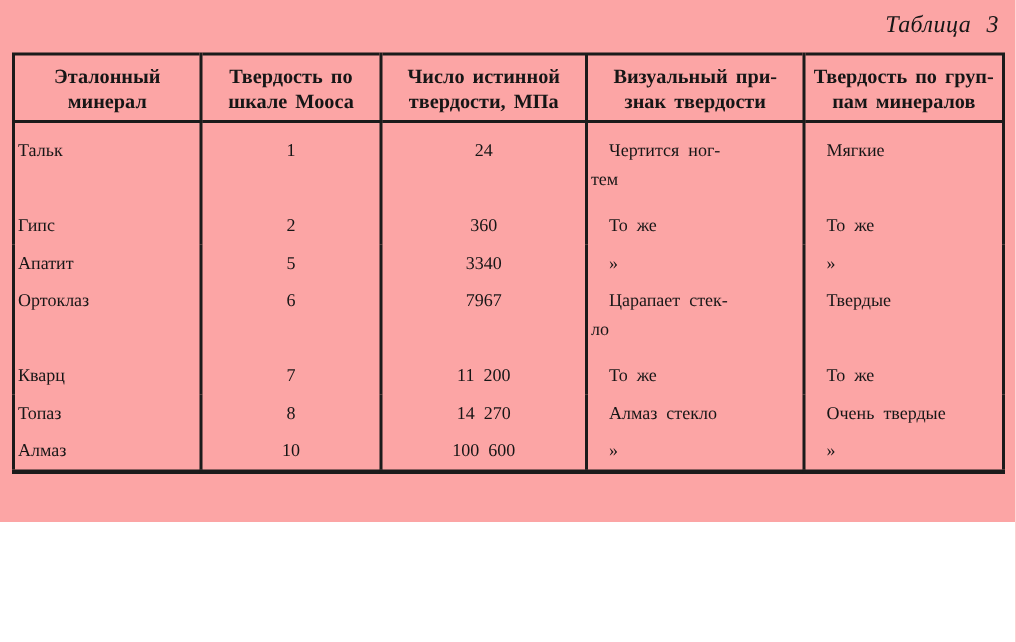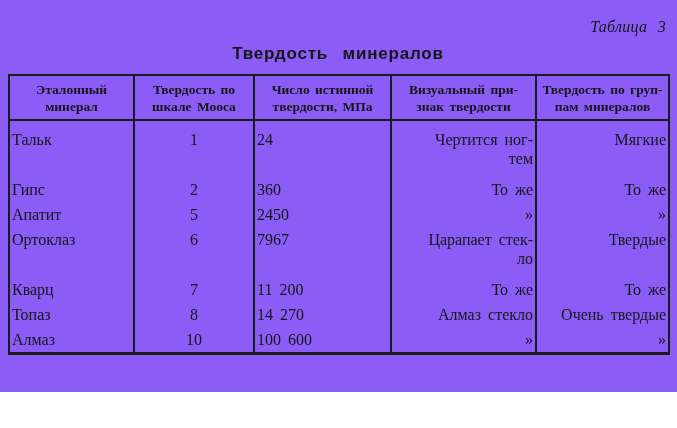--- a/index.html
+++ b/index.html
@@ -1,24 +1,24 @@
 <!DOCTYPE html>
 <html><head>
 <meta charset="utf-8">
 <style>
   * { margin: 0; padding: 0; box-sizing: border-box; }
   html, body { background: #ffffff; }
   .page {
     position: relative;
     width: 677px;
-    height: 392px;
-    background: #8b5cf6;
+    height: 348px;
+    background: #fca5a5;
     color: #161616;
     font-family: "Liberation Serif", serif;
-    padding: 18px 9px 0 8px;
+    padding: 8px 9px 0 8px;
     overflow: hidden;
   }
   .table-label {
     text-align: right;
     font-style: italic;
     font-size: 16px;
     line-height: 18px;
     letter-spacing: 0.3px;
     word-spacing: 6px;
     padding-right: 2px;
@@ -50,40 +50,39 @@
   table.minerals thead th {
     border-bottom: 2px solid #1b1b1b;
     font-weight: bold;
     font-size: 13.5px;
     line-height: 17px;
     text-align: center;
     padding: 5px 2px 4px 2px;
     word-spacing: 2px;
   }
   table.minerals tbody td {
-    font-size: 16px;
+    font-size: 12px;
     line-height: 19px;
     padding: 3px 2px;
     word-spacing: 3px;
   }
   tbody tr:first-child td { padding-top: 9px; }
   tbody tr.gap-after td { padding-bottom: 9px; }
   td.col-mineral { text-align: left; padding-left: 12px; }
   td.col-mohs    { text-align: center; }
-  td.col-mpa     { }
-  td.col-visual, td.col-group { text-align: right; padding-left: 6px; text-indent: 12px; }
+  td.col-mpa     { text-align: center; }
+  td.col-visual, td.col-group { text-align: left; padding-left: 6px; text-indent: 12px; }
 </style>
 </head>
 <body>
 
 <div class="page">
 
   <div class="table-label">Таблица 3</div>
 
-  <div class="doc-title">Твердость минералов</div>
 
   <table class="minerals">
     <colgroup>
       <col style="width:125px">
       <col style="width:120px">
       <col style="width:137px">
       <col style="width:145px">
       <col style="width:133px">
     </colgroup>
     <thead>
@@ -112,21 +111,21 @@
       <tr>
         <td class="col-mineral">Гипс</td>
         <td class="col-mohs">2</td>
         <td class="col-mpa">360</td>
         <td class="col-visual">То же</td>
         <td class="col-group">То же</td>
       </tr>
       <tr>
         <td class="col-mineral">Апатит</td>
         <td class="col-mohs">5</td>
-        <td class="col-mpa">2450</td>
+        <td class="col-mpa">3340</td>
         <td class="col-visual">»</td>
         <td class="col-group">»</td>
       </tr>
       <tr class="gap-after">
         <td class="col-mineral">Ортоклаз</td>
         <td class="col-mohs">6</td>
         <td class="col-mpa">7967</td>
         <td class="col-visual">Царапает стек-
 ло</td>
         <td class="col-group">Твердые</td>

